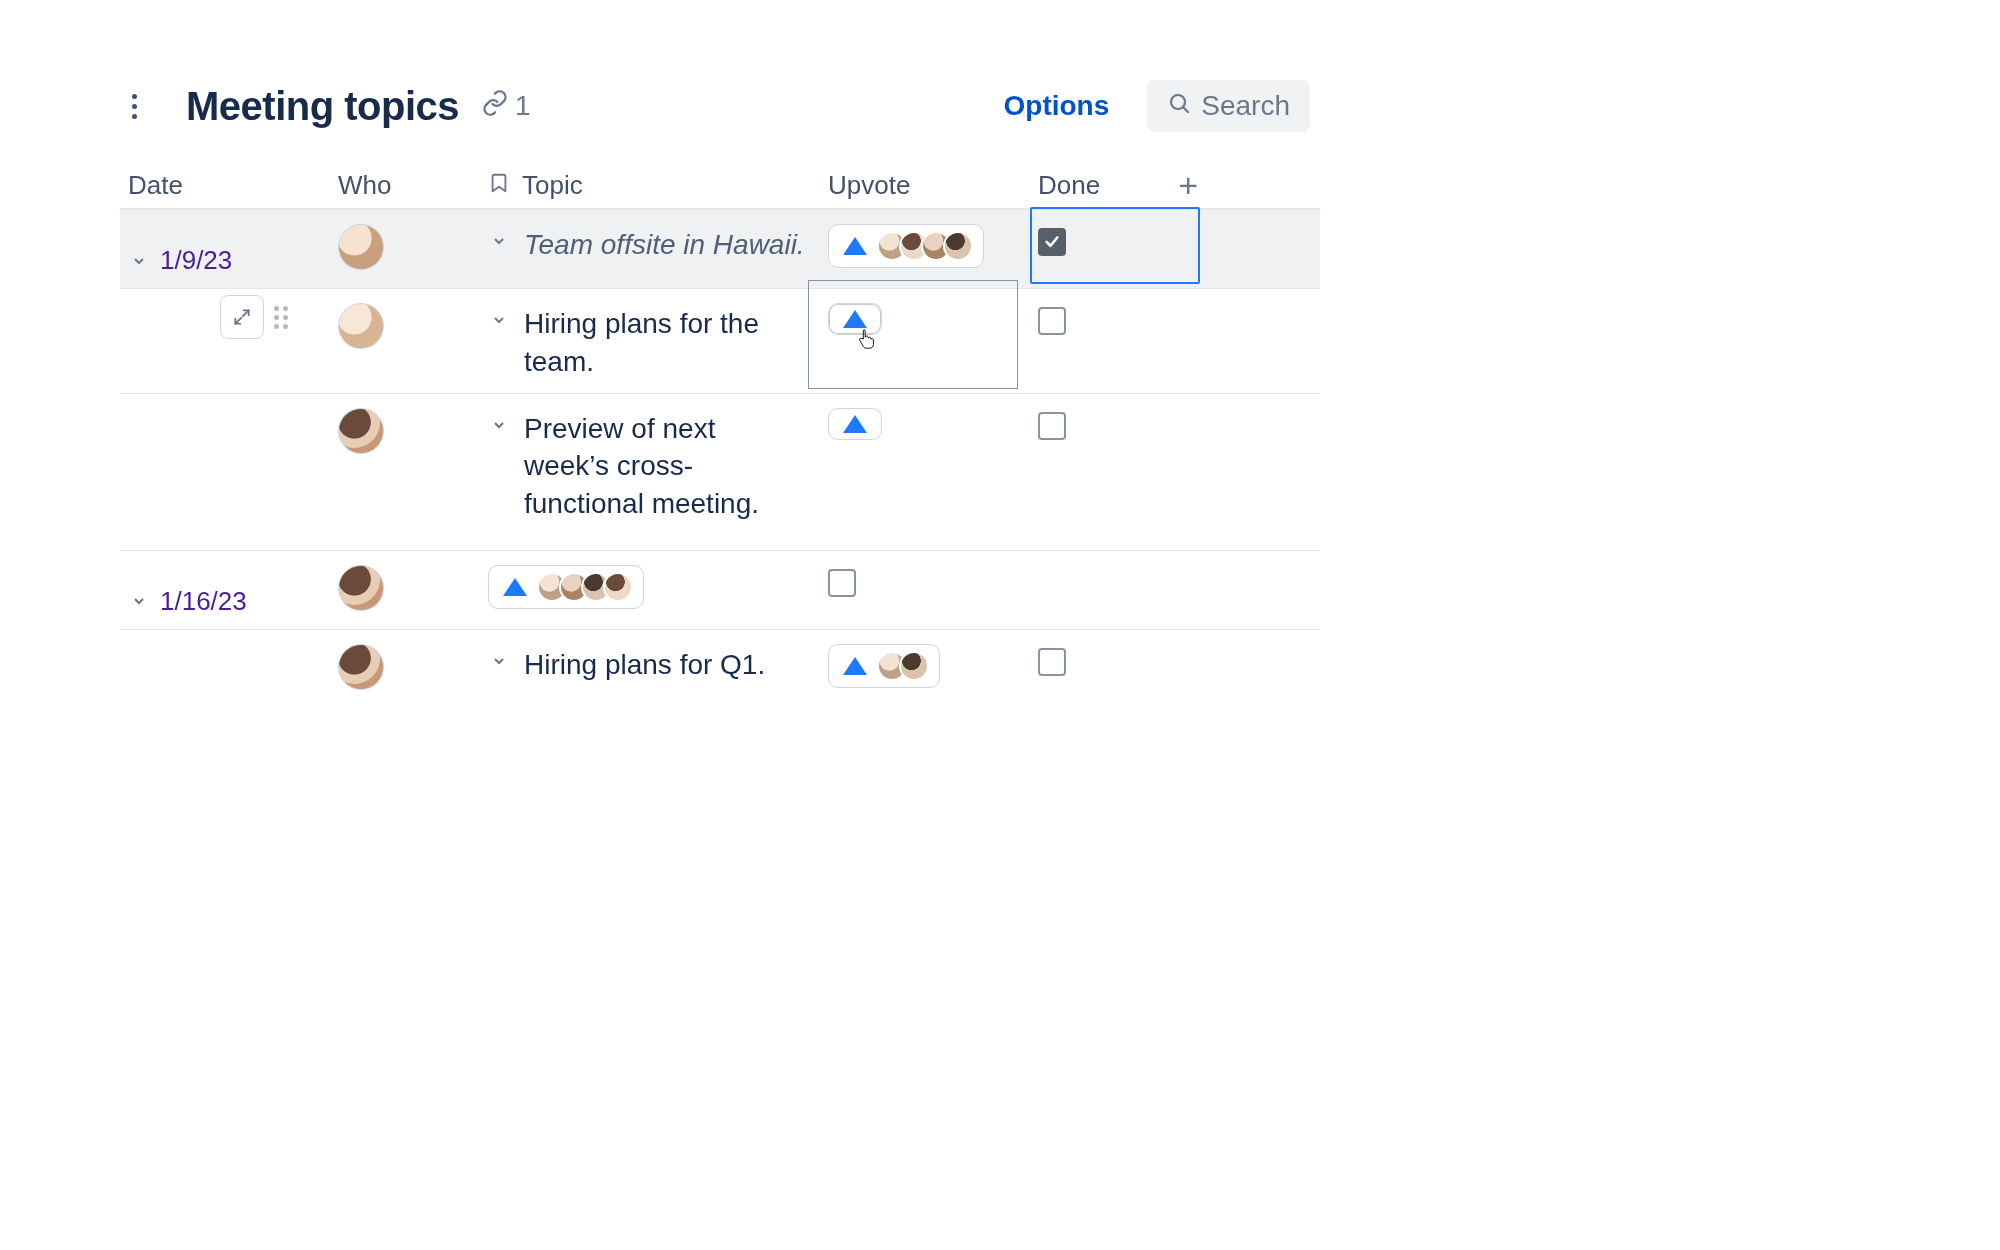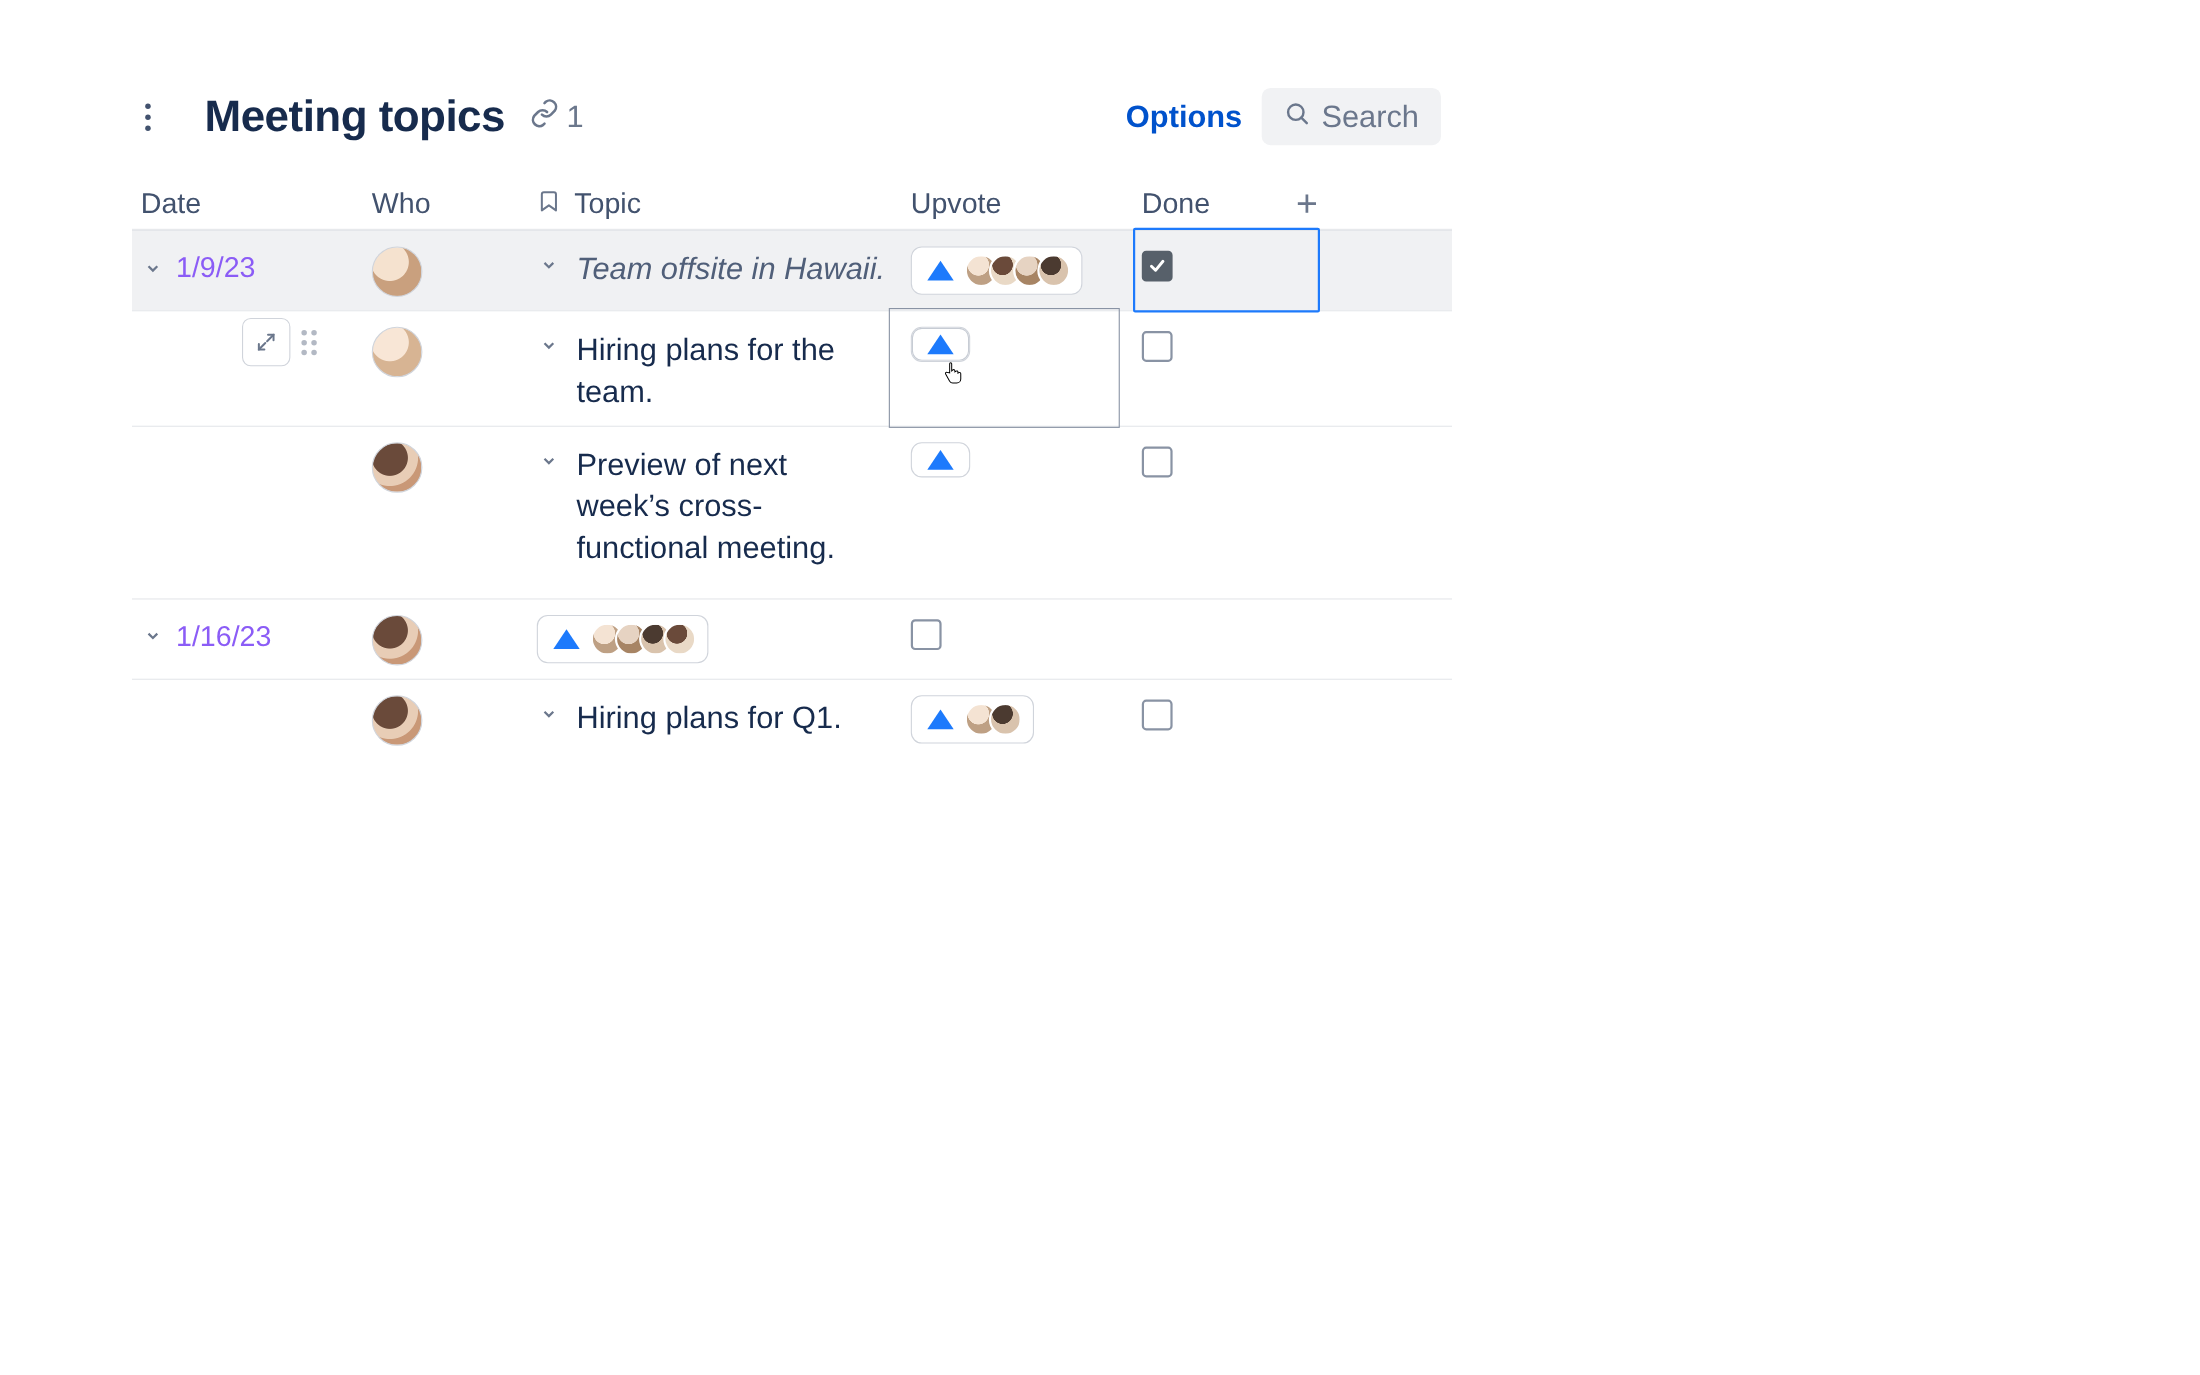--- a/index.html
+++ b/index.html
@@ -28,21 +28,21 @@
   }
   .kebab span { width: 5px; height: 5px; border-radius: 50%; background:#42526e; }
   .title { font-size: 40px; font-weight: 700; letter-spacing: -0.5px; }
   .link-count { display: flex; align-items: center; gap: 6px; color:#6b778c; font-size: 28px; margin-left:4px;}
   .link-icon svg { width: 28px; height: 28px; }
   .spacer { flex: 1; }
   .options { color:#0052cc; font-weight:600; cursor:pointer; font-size:28px;text-align:center;}
   .search-box {
     display:flex; align-items:center; gap:10px;
     background:#f1f2f4; border-radius:8px; padding:10px 20px;
-    color:#6b778c; font-size:28px; cursor:text; 
+    color:#6b778c; font-size:28px; cursor:text; margin-left:20px;
   }
   .search-box svg { width:24px; height:24px; }
 
   
   .thead {
     display:grid;
     grid-template-columns: 210px 150px 340px 210px 100px 60px;
     align-items:center;
     color:#42526e;
     font-size:26px;
@@ -64,22 +64,23 @@
     align-items:flex-start;
     border-top: 1px solid #e4e6ea;
     padding: 12px 0 12px 8px;
     position: relative;
   }
   .row.selected {
     background:#f0f1f3;
   }
   .row .date-cell {
     display:flex; align-items:center; gap:10px;
-    color:#8b5cf6; font-size:26px;
+    color:#4c1d95; font-size:26px;
     padding-top:6px;
+    margin-top:17px;
   }
   .chev {
     width:22px; height:22px; cursor:pointer; color:#6b778c;
     display:inline-flex; align-items:center; justify-content:center;
   }
   .chev svg { width:16px; height:16px; }
 
   .who-cell { display:flex; align-items:center; padding-top:2px;}
   .avatar {
     width:46px; height:46px; border-radius:50%; display:inline-block;

